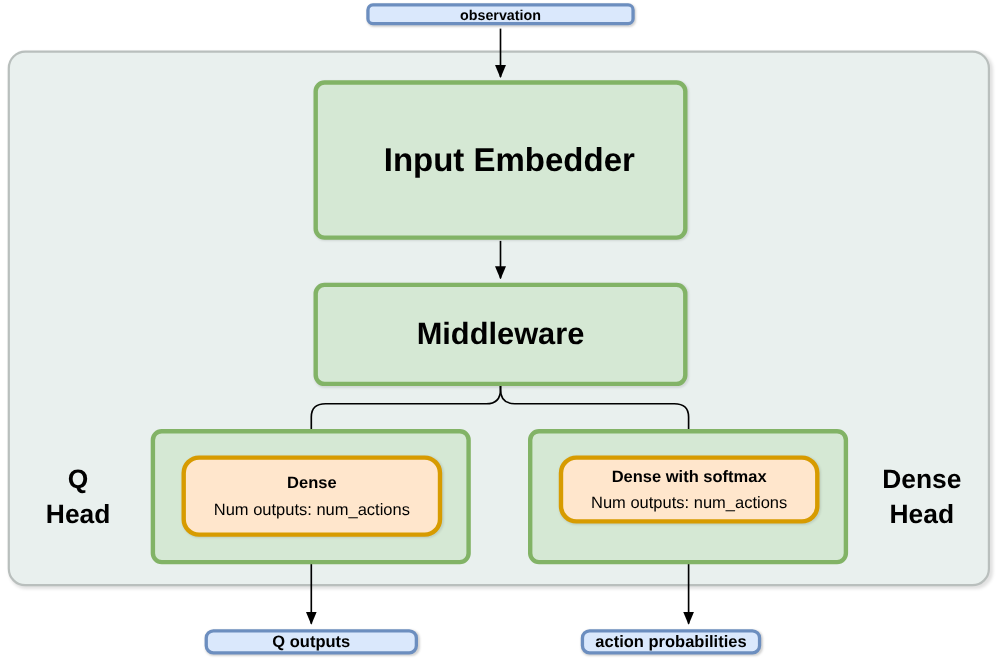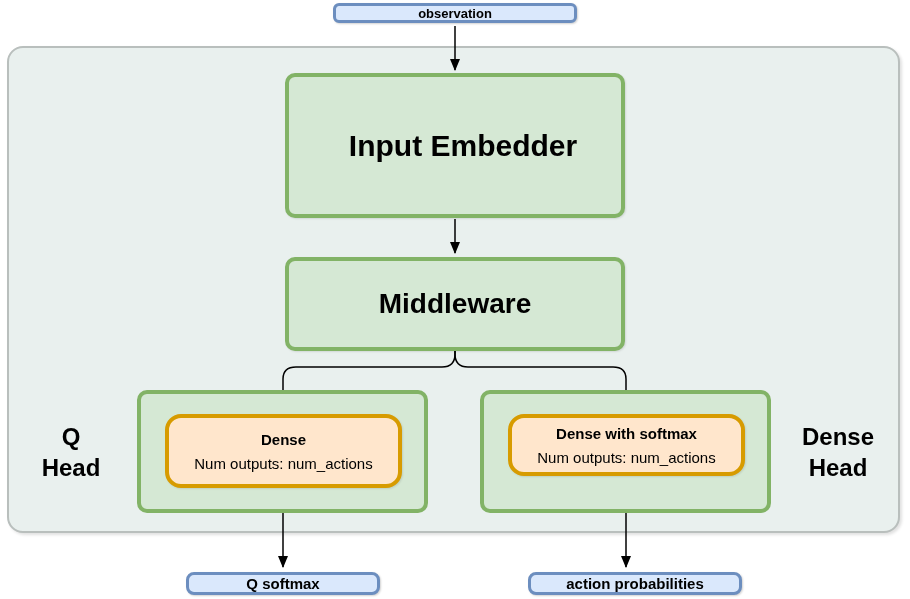--- a/index.html
+++ b/index.html
@@ -118,19 +118,19 @@
   <div class="abs center box-orange" style="left:508px; top:414px; width:237px; height:62px;">
     <div class="title">Dense with softmax</div>
     <div class="subtitle">Num outputs: num_actions</div>
   </div>
   <div class="abs head-label" style="left:775px; top:421px; width:126px;">
     <div>Dense</div>
     <div>Head</div>
   </div>
 
   <div class="abs center box-blue out" style="left:186px; top:572px; width:194px; height:23px;">
-    <span>Q softmax</span>
+    <span>Q outputs</span>
   </div>
-  <div class="abs center box-blue out" style="left:528px; top:572px; width:214px; height:23px;">
+  <div class="abs center box-blue out" style="left:528px; top:572px; width:164px; height:23px;">
     <span>action probabilities</span>
   </div>
 
 </div>
 
 </body></html>

